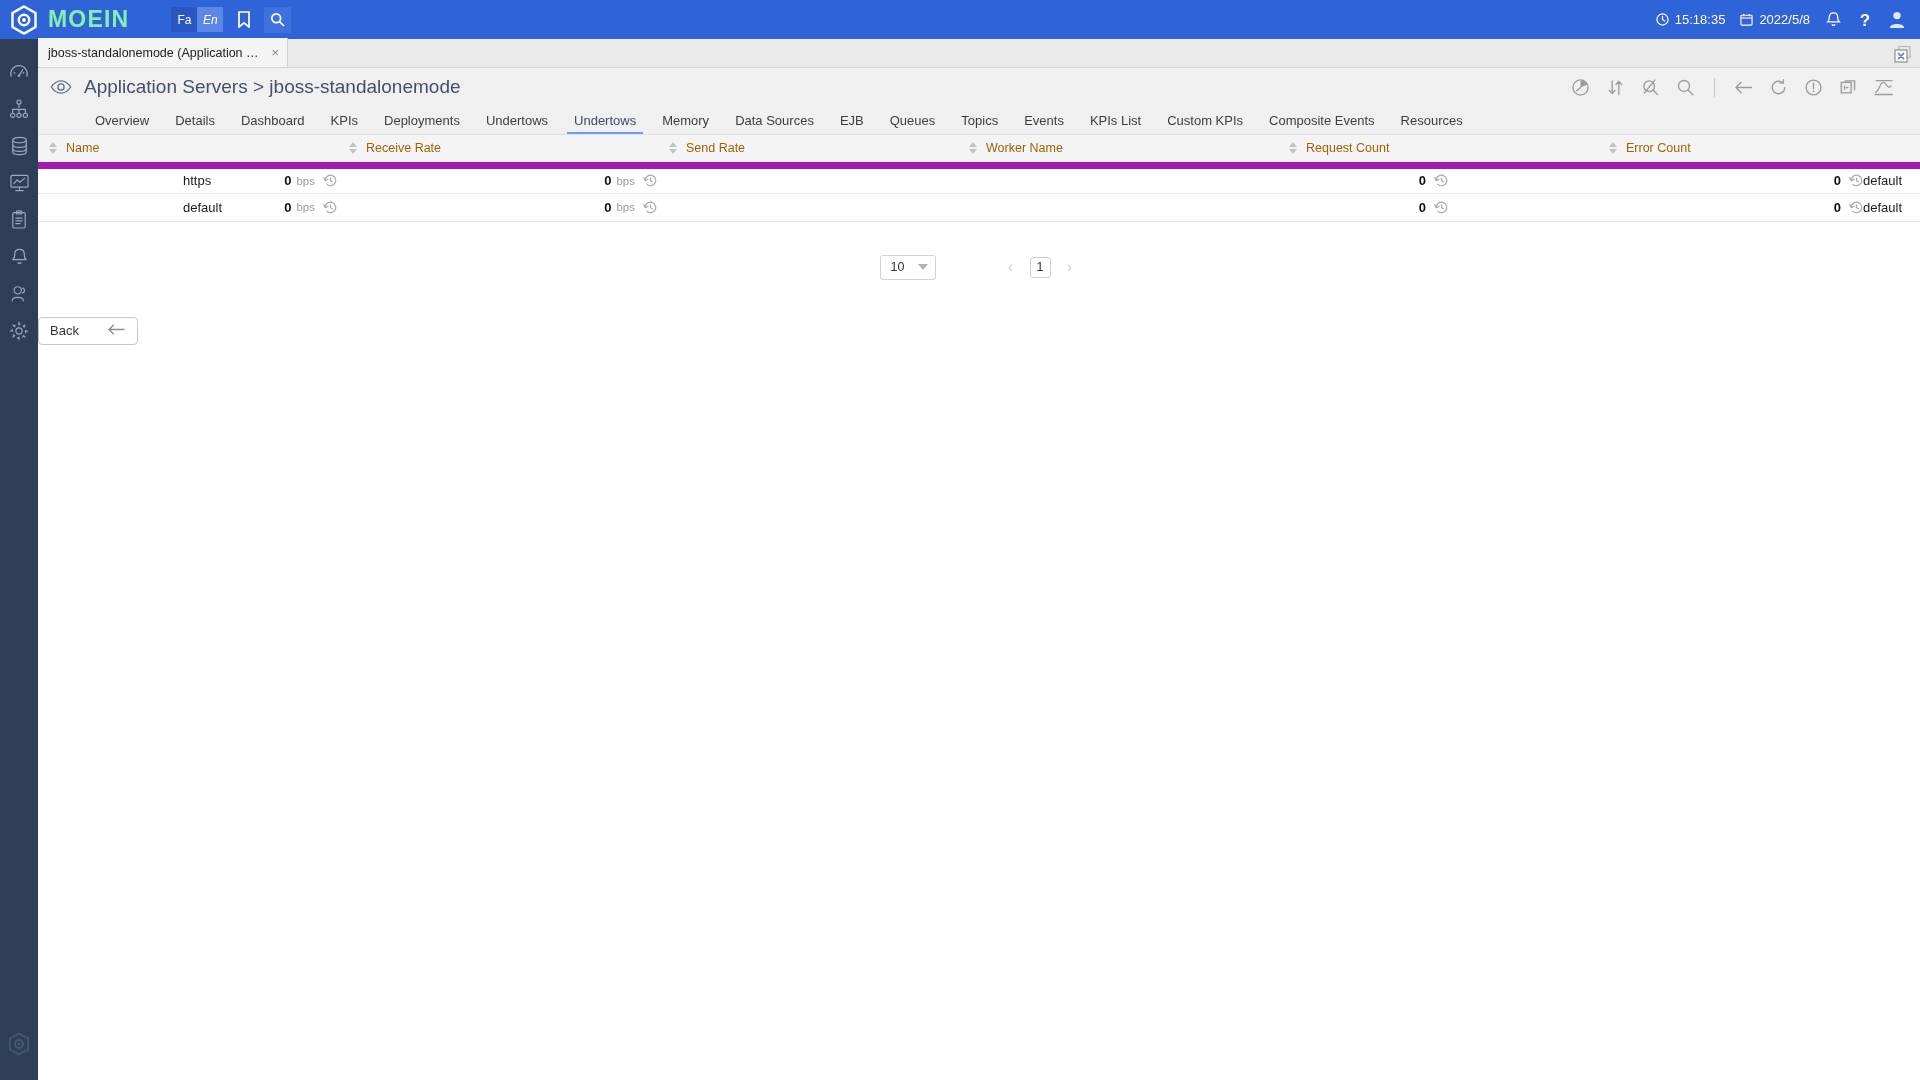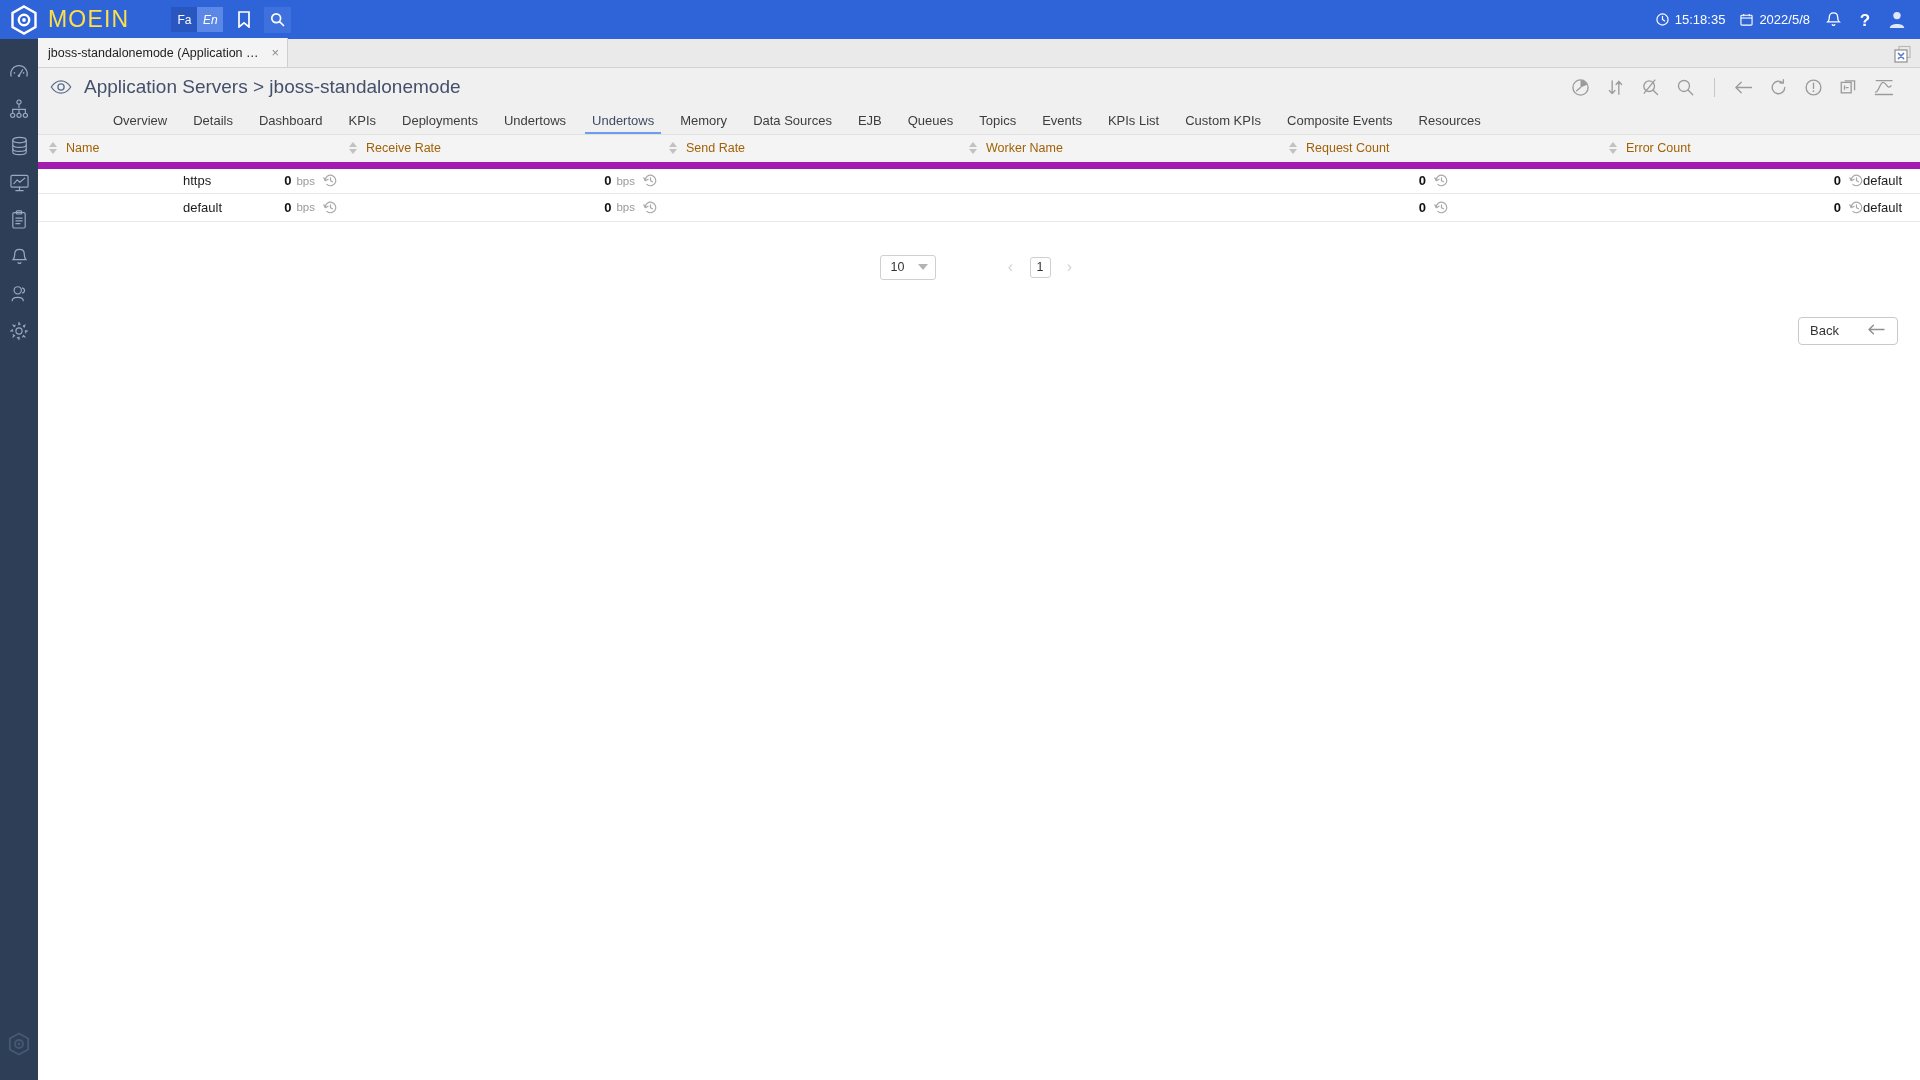--- a/index.html
+++ b/index.html
@@ -14,21 +14,21 @@
   .topbar {
     position: absolute; top: 0; left: 0;
     width: 1920px; height: 39px;
     background: #2f63d8;
     display: flex; align-items: center;
     padding: 0 14px 0 10px;
   }
   .brand { display: flex; align-items: center; gap: 10px; }
   .brand-logo { width: 28px; height: 30px; }
   .brand-name {
-    color: #fde047; font-size: 23px; font-weight: 400;
+    color: #86efac; font-size: 23px; font-weight: 700;
     letter-spacing: 1.2px;
   }
   .hdr-tools { display: flex; align-items: center; gap: 7px; margin-left: 42px; }
   .lang-grp { display: flex; }
   .lang-btn {
     width: 26px; height: 25px;
     display: flex; align-items: center; justify-content: center;
     color: #ffffff; font-size: 12px;
     background: #2a56bf;
   }
@@ -114,21 +114,21 @@
     padding-right: 14px;
   }
   .crumb-tools .tool { display: flex; align-items: center; justify-content: center; width: 21px; height: 21px; }
   .tool-sep { width: 1px; height: 19px; background: #c6c6c6; margin: 0 4px; }
 
   
   .navtabs {
     height: 29px;
     background: #f0f0f0;
     display: flex; align-items: stretch;
-    padding-left: 62px;
+    padding-left: 44px;
     border-bottom: 1px solid #e0e0e0;
   }
   .navtab {
     display: flex; align-items: center;
     padding: 0 13px;
     font-size: 13px; color: #3d3d3d;
     position: relative;
   }
   .navtab.active { color: #3e4c63; }
   .navtab.active::after {
@@ -204,21 +204,21 @@
   .pages { display: flex; align-items: center; gap: 10px; }
   .pg-arrow { color: #d2d2d2; font-size: 16px; width: 18px; text-align: center; }
   .pg-num {
     min-width: 21px; height: 21px;
     border: 1px solid #cfcfcf; border-radius: 3px;
     display: flex; align-items: center; justify-content: center;
     font-size: 12.5px; color: #333; background: #fff;
   }
 
   
-  .backrow { margin-top: 37px; padding-right: 22px; display: flex; justify-content: flex-end; }
+  .backrow { margin-top: 37px; padding-right: 22px; display: flex; }
   .back-btn {
     width: 100px; height: 28px;
     border: 1px solid #c9c9c9; border-radius: 4px;
     background: #fff;
     display: flex; align-items: center; justify-content: space-between;
     padding: 0 11px;
     font-size: 13px; color: #333;
   }
 </style>
 </head>

